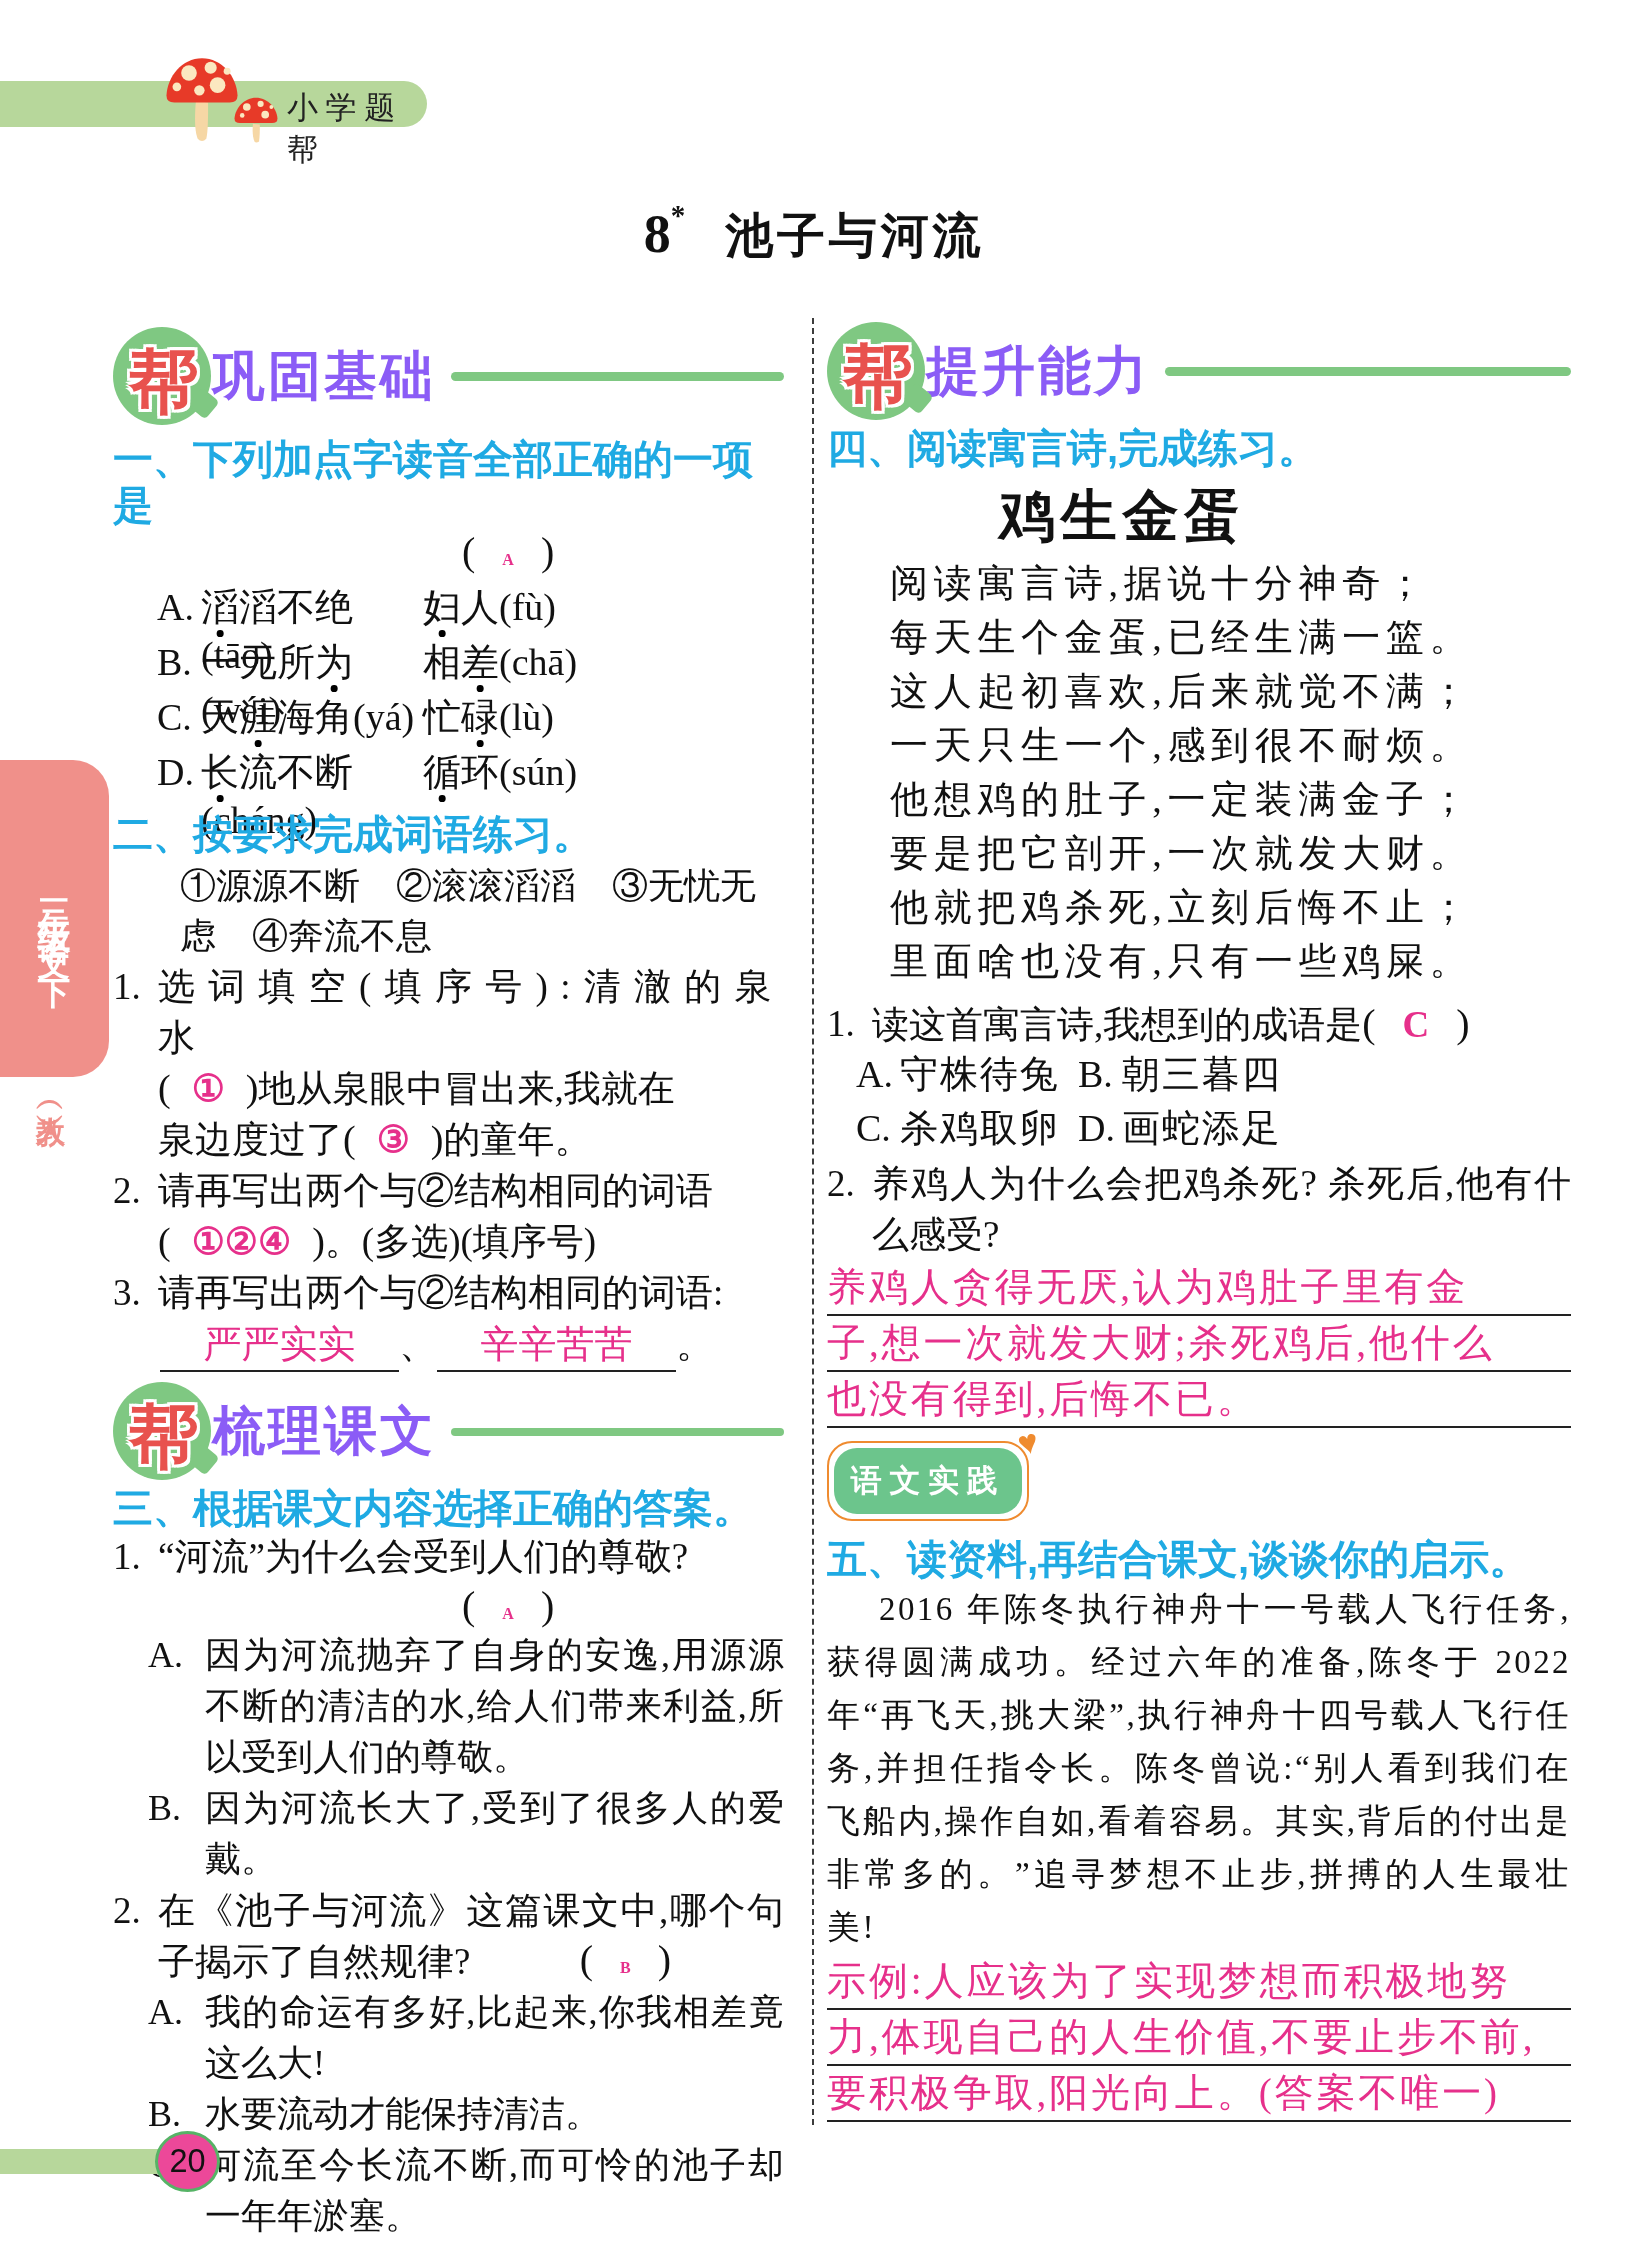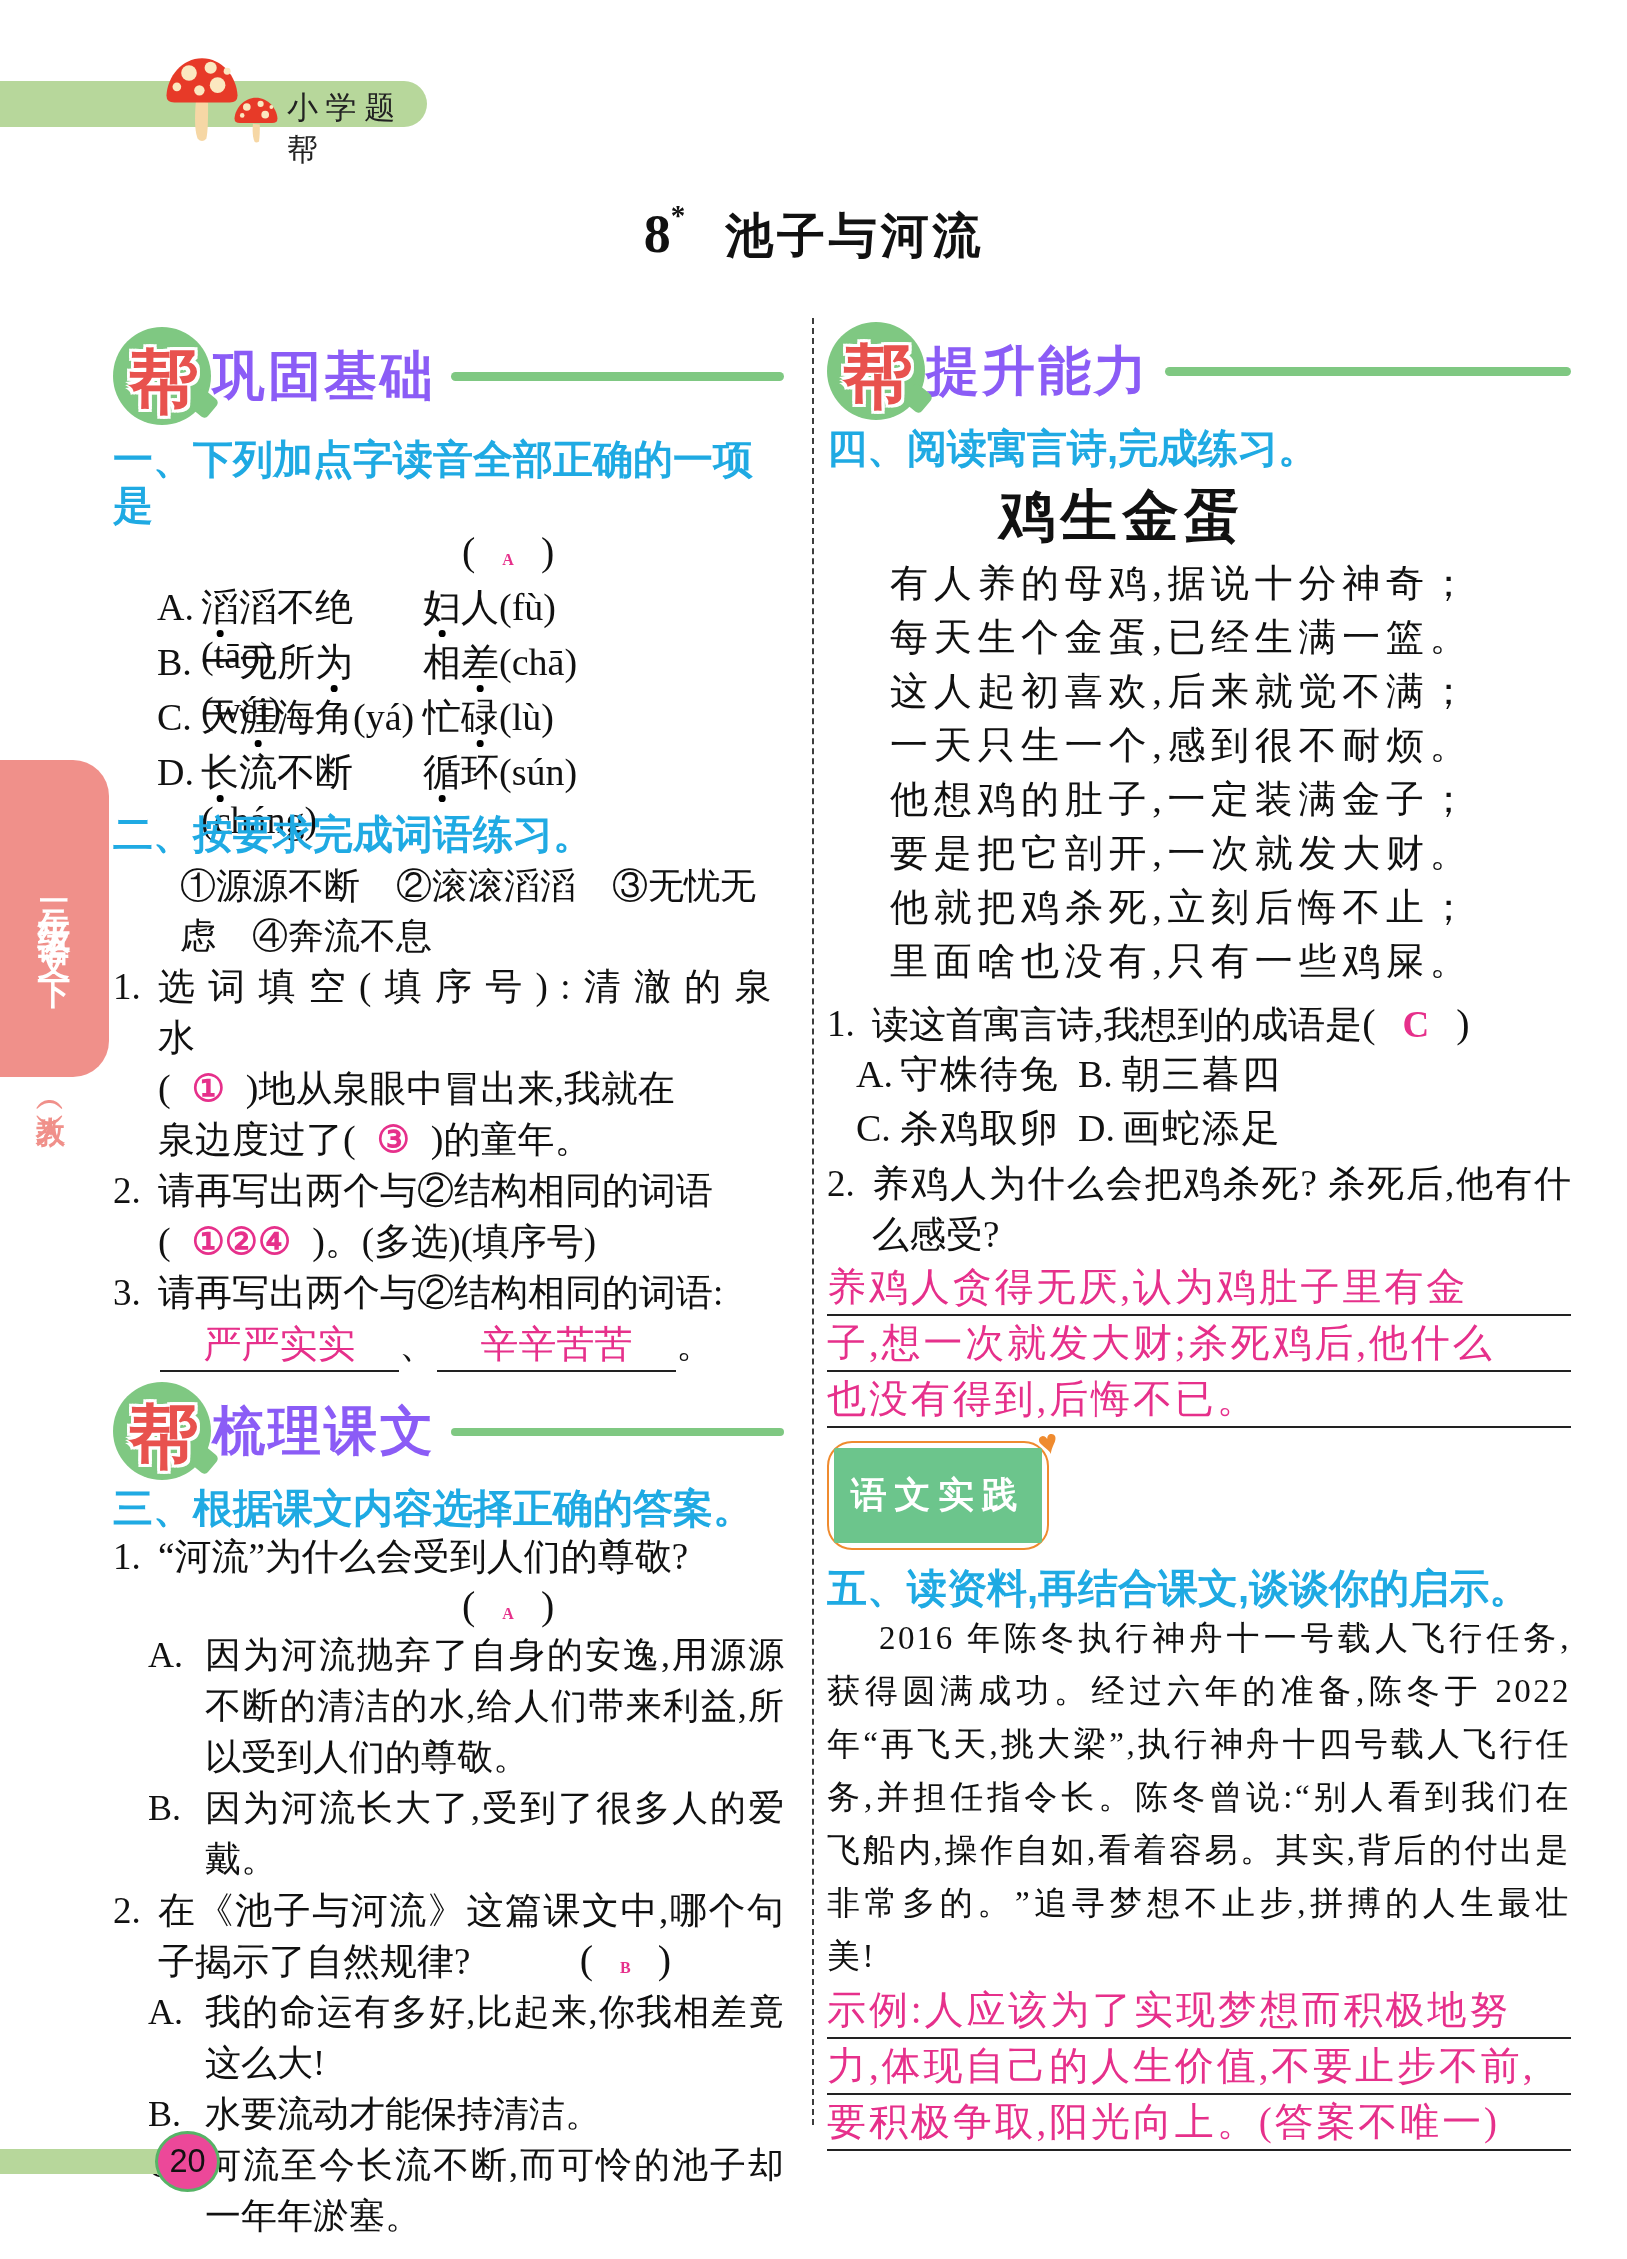--- a/index.html
+++ b/index.html
@@ -108,23 +108,23 @@
   .optrow4 .l{width:178px;letter-spacing:1.9px;}
   .optrow4 .r{flex:1;letter-spacing:1.9px;}
 
   
   .u-line{border-bottom:2.9px solid #222;color:#e6308b;font-size:39px;line-height:54px;
           height:54px;letter-spacing:2.9px;white-space:nowrap;}
 
   
   .practice-badge{position:relative;display:inline-block;margin-top:13.4px;
           border:2.9px solid #ef8b2f;border-radius:25px;padding:4.8px;background:#fff;}
-  .pb-in{background:#6cc58c;border-radius:2px;color:#fff;
-          font-family:"Liberation Sans",sans-serif;font-weight:bold;font-size:36px;
-          letter-spacing:7.6px;padding:23px 17px;}
+  .pb-in{background:#6cc58c;border-radius:23px;color:#fff;
+          font-family:"Liberation Sans",sans-serif;font-weight:bold;font-size:31px;
+          letter-spacing:7.6px;padding:12px 17px;}
   .pb-heart{position:absolute;top:-19px;right:-11.5px;color:#ef8b2f;font-size:34px;
           transform:rotate(-14deg);}
 
   
   .passage{font-size:33px;letter-spacing:2.4px;line-height:53px;text-align:justify;
           text-indent:52px;margin-top:1px;}
 
   
   .pagenum-bar{position:absolute;left:0;top:2149px;width:163px;height:25px;background:#b7d79b;}
   .pagenum{position:absolute;left:155px;top:2131px;width:59px;height:55px;background:#ec4899;
@@ -309,21 +309,21 @@
         <div class="bang-blob"></div>
         <span class="bang-char">帮</span>
       </div>
       <span class="sec-label">提升能力</span>
       <div class="sec-line"></div>
     </div>
 
     <div class="q-header">四、阅读寓言诗,完成练习。</div>
 
     <div class="poem-title">鸡生金蛋</div>
-    <div class="poem-line">有人养的母鸡,据说十分神奇；</div>
+    <div class="poem-line">阅读寓言诗,据说十分神奇；</div>
     <div class="poem-line">每天生个金蛋,已经生满一篮。</div>
     <div class="poem-line">这人起初喜欢,后来就觉不满；</div>
     <div class="poem-line">一天只生一个,感到很不耐烦。</div>
     <div class="poem-line">他想鸡的肚子,一定装满金子；</div>
     <div class="poem-line">要是把它剖开,一次就发大财。</div>
     <div class="poem-line">他就把鸡杀死,立刻后悔不止；</div>
     <div class="poem-line">里面啥也没有,只有一些鸡屎。</div>
 
     <div class="item mt10">
       <span class="item-no">1.</span>

